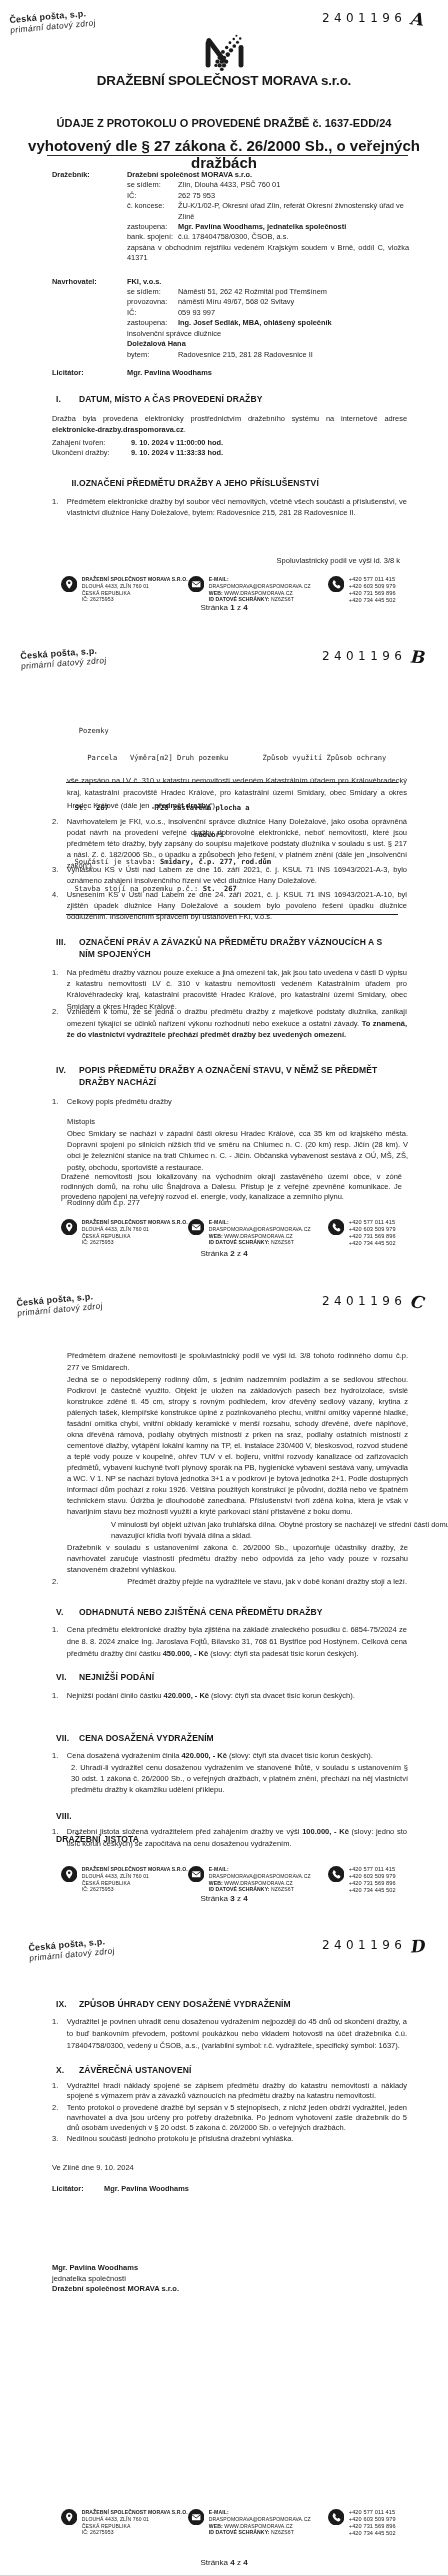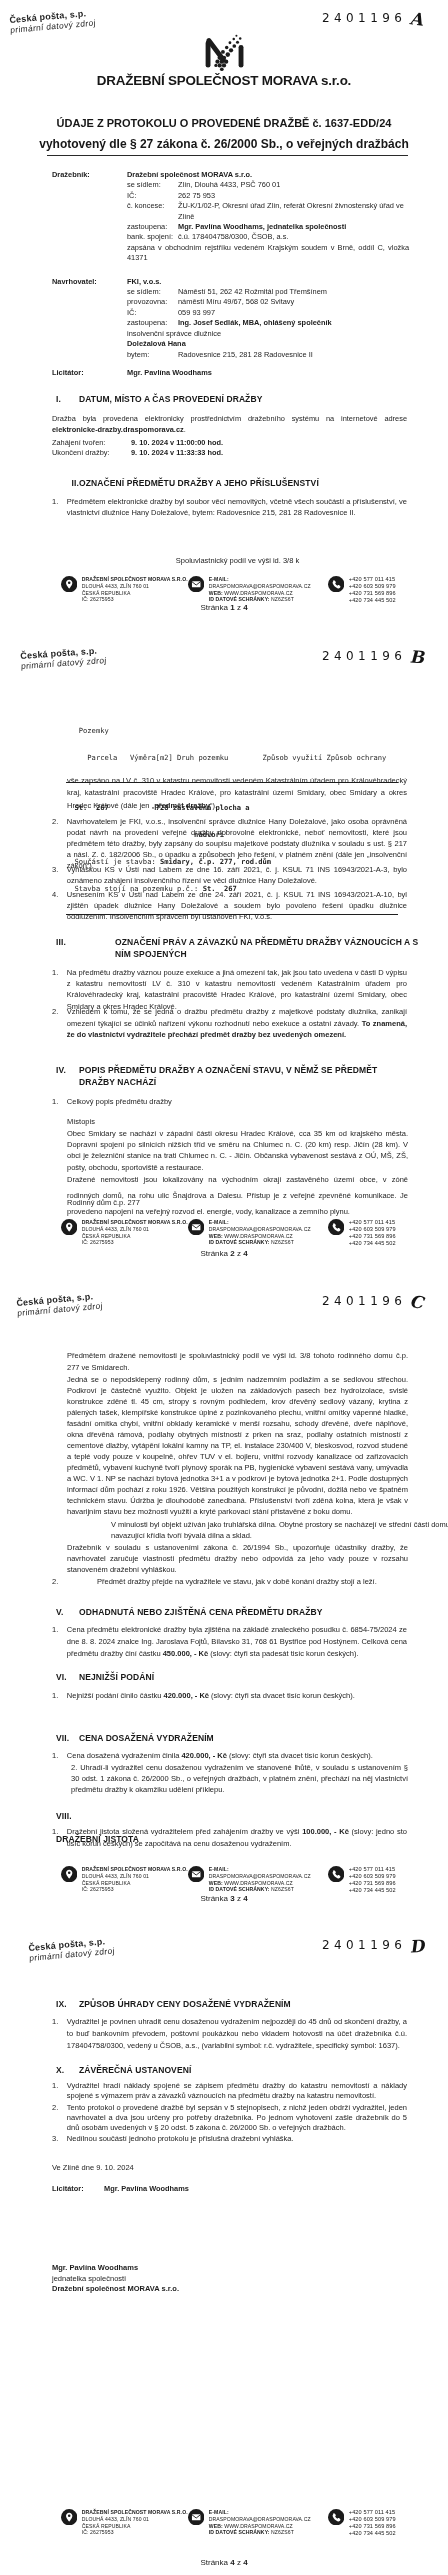--- a/index.html
+++ b/index.html
@@ -12,21 +12,21 @@
   .stamp .s1{font-size:9px;font-weight:700;letter-spacing:0.2px;}
   .stamp .s2{font-size:8.5px;font-weight:400;letter-spacing:0.3px;transform:skewX(-6deg);}
   
   .serial{position:absolute;display:flex;align-items:flex-start;color:#141414;}
   .serial .digits{font-size:12px;font-weight:400;letter-spacing:4.4px;font-family:"DejaVu Sans",sans-serif;}
   .serial .ltr{font-family:"DejaVu Serif",serif;font-style:italic;font-weight:700;font-size:17px;line-height:1;margin-left:4.4px;transform:rotate(7deg);}
   
   .center{left:0;width:448px;text-align:center;}
   .company-name{font-size:13.4px;font-weight:700;letter-spacing:-0.2px;color:#171717;}
   .doc-title{font-size:11px;font-weight:700;color:#171717;}
-  .doc-subtitle{font-size:12px;font-weight:700;color:#171717;}
+  .doc-subtitle{font-size:15px;font-weight:700;color:#171717;}
   .hrule{position:absolute;background:#2a2a2a;}
   
   .fields{position:absolute;left:52px;width:357px;font-size:7.4px;line-height:10.4px;}
   .frow{display:grid;grid-template-columns:75px 51px 1fr;}
   .span23{grid-column:2/4;}
   .gap24{height:13px;}.gap15{height:8.2px;}
   .just{text-align:justify;}
   
   .sec{position:absolute;left:56px;display:flex;font-weight:700;font-size:8.5px;line-height:11.8px;letter-spacing:0.1px;color:#181818;}
   .sec .rn{flex:0 0 23px;}
@@ -202,21 +202,21 @@
   </div>
 
   <div class="sec" style="top:478px;text-align:right;">
     <span class="rn">II.</span>
     <span class="tt">OZNAČENÍ PŘEDMĚTU DRAŽBY A JEHO PŘÍSLUŠENSTVÍ</span>
   </div>
   <div class="item" style="top:496px;line-height:11px;">
     <span class="no">1.</span>
     <span class="tx">Předmětem elektronické dražby byl soubor věcí nemovitých, včetně všech součástí a příslušenství, ve vlastnictví dlužnice Hany Doležalové, bytem: Radovesnice 215, 281 28 Radovesnice II.</span>
   </div>
-  <div class="para" style="left:67px;top:556px;width:341px;text-align:center;">Spoluvlastnický podíl ve výši id. 3/8 k</div>
+  <div class="para" style="left:59px;top:556px;width:341px;text-align:right;">Spoluvlastnický podíl ve výši id. 3/8 k</div>
 
   <div class="foot" style="top:576px;">
     <div class="fcol fc1">
       <span class="ic">
         <svg width="16.4" height="16.4" viewBox="0 0 29 29">
             <circle cx="14.5" cy="14.5" r="14.5" fill="#1b1b1b"></circle>
             <path fill="#fff" d="M14.5 6.5c-3.1 0-5.6 2.5-5.6 5.6 0 4.2 5.6 10.4 5.6 10.4s5.6-6.2 5.6-10.4c0-3.1-2.5-5.6-5.6-5.6zm0 7.8a2.3 2.3 0 1 1 0-4.6 2.3 2.3 0 0 1 0 4.6z"></path>
           </svg>
       </span>
       <div class="ftx">
@@ -291,42 +291,42 @@
     <span class="no">3.</span>
     <span class="tx">Vyhláškou KS v Ústí nad Labem ze dne 16. září 2021, č. j. KSUL 71 INS 16943/2021-A-3, bylo oznámeno zahájení insolvenčního řízení ve věci dlužnice Hany Doležalové.</span>
   </div>
   <div class="item" style="top:889px;line-height:11px;">
     <span class="no">4.</span>
     <span class="tx">Usnesením KS v Ústí nad Labem ze dne 24. září 2021, č. j. KSUL 71 INS 16943/2021-A-10, byl zjištěn úpadek dlužnice Hany Doležalové a soudem bylo povoleno řešení úpadku dlužnice oddlužením. Insolvenčním správcem byl ustanoven FKI, v.o.s.</span>
   </div>
 
   <div class="sec" style="top:937px;">
     <span class="rn">III.</span>
-    <span class="tt" style="max-width:314px;margin-left:36px;">OZNAČENÍ PRÁV A ZÁVAZKŮ NA PŘEDMĚTU DRAŽBY VÁZNOUCÍCH A S NÍM SPOJENÝCH</span>
+    <span class="tt" style="max-width:314px;">OZNAČENÍ PRÁV A ZÁVAZKŮ NA PŘEDMĚTU DRAŽBY VÁZNOUCÍCH A S NÍM SPOJENÝCH</span>
   </div>
   <div class="item" style="top:967px;line-height:11.2px;">
     <span class="no">1.</span>
     <span class="tx">Na předmětu dražby váznou pouze exekuce a jiná omezení tak, jak jsou tato uvedena v části D výpisu z katastru nemovitostí LV č. 310 v katastru nemovitostí vedeném Katastrálním úřadem pro Královéhradecký kraj, katastrální pracoviště Hradec Králové, pro katastrální území Smidary, obec Smidary a okres Hradec Králové.</span>
   </div>
   <div class="item" style="top:1006px;line-height:11.5px;">
     <span class="no">2.</span>
     <span class="tx"><span>Vzhledem k tomu, že se jedná o dražbu předmětu dražby z majetkové podstaty dlužníka, zanikají omezení týkající se účinků nařízení výkonu rozhodnutí nebo exekuce a ostatní závady. </span><span class="b">To znamená, že do vlastnictví vydražitele přechází předmět dražby bez uvedených omezení.</span></span>
   </div>
 
   <div class="sec" style="top:1065px;">
     <span class="rn">IV.</span>
     <span class="tt" style="max-width:312px;">POPIS PŘEDMĚTU DRAŽBY A OZNAČENÍ STAVU, V NĚMŽ SE PŘEDMĚT DRAŽBY NACHÁZÍ</span>
   </div>
   <div class="item" style="top:1097px;">
     <span class="no">1.</span>
     <span class="tx" style="text-align:left;">Celkový popis předmětu dražby</span>
   </div>
   <div class="para" style="left:67px;top:1117px;width:341px;text-align:left;">Místopis</div>
   <div class="para" style="left:67px;top:1128px;width:341px;line-height:11.2px;">Obec Smidary se nachází v západní části okresu Hradec Králové, cca 35 km od krajského města. Dopravní spojení po silnicích nižších tříd ve směru na Chlumec n. C. (20 km) resp. Jičín (28 km). V obci je železniční stanice na trati Chlumec n. C. - Jičín. Občanská vybavenost sestává z OÚ, MŠ, ZŠ, pošty, obchodu, sportoviště a restaurace.</div>
-  <div class="para" style="left:67px;top:1172px;width:341px;line-height:16px;">Dražené nemovitosti jsou lokalizovány na východním okraji zastavěného území obce, v zóně rodinných domů, na rohu ulic Šnajdrova a Dalesu. Přístup je z veřejné zpevněné komunikace. Je provedeno napojení na veřejný rozvod el. energie, vody, kanalizace a zemního plynu.</div>
+  <div class="para" style="left:61px;top:1172px;width:341px;line-height:10px;">Dražené nemovitosti jsou lokalizovány na východním okraji zastavěného území obce, v zóně rodinných domů, na rohu ulic Šnajdrova a Dalesu. Přístup je z veřejné zpevněné komunikace. Je provedeno napojení na veřejný rozvod el. energie, vody, kanalizace a zemního plynu.</div>
   <div class="para" style="left:67px;top:1198px;width:341px;text-align:left;">Rodinný dům č.p. 277</div>
 
   <div class="foot" style="top:1219px;">
     <div class="fcol fc1">
       <span class="ic">
         <svg width="16.4" height="16.4" viewBox="0 0 29 29">
             <circle cx="14.5" cy="14.5" r="14.5" fill="#1b1b1b"></circle>
             <path fill="#fff" d="M14.5 6.5c-3.1 0-5.6 2.5-5.6 5.6 0 4.2 5.6 10.4 5.6 10.4s5.6-6.2 5.6-10.4c0-3.1-2.5-5.6-5.6-5.6zm0 7.8a2.3 2.3 0 1 1 0-4.6 2.3 2.3 0 0 1 0 4.6z"></path>
           </svg>
       </span>
@@ -375,24 +375,24 @@
     <div class="s2">primární datový zdroj</div>
   </div>
   <div class="serial" style="left:322px;top:1294px;">
     <span class="digits">2401196</span>
     <span class="ltr" style="transform:rotate(12deg);">C</span>
   </div>
 
   <div class="para" style="left:67px;top:1350px;width:341px;line-height:12px;">Předmětem dražené nemovitosti je spoluvlastnický podíl ve výši id. 3/8 tohoto rodinného domu č.p. 277 ve Smidarech.</div>
   <div class="para" style="left:67px;top:1374px;width:341px;line-height:11px;">Jedná se o nepodsklepený rodinný dům, s jedním nadzemním podlažím a se sedlovou střechou. Podkroví je částečně využito. Objekt je uložen na základových pasech bez hydroizolace, svislé konstrukce zděné tl. 45 cm, stropy s rovným podhledem, krov dřevěný sedlový vázaný, krytina z pálených tašek, klempířské konstrukce úplné z pozinkovaného plechu, vnitřní omítky vápenné hladké, fasádní omítka chybí, vnitřní obklady keramické v menší rozsahu, schody dřevěné, dveře náplňové, okna dřevěná rámová, podlahy obytných místností z prken na sraz, podlahy ostatních místností z cementové dlažby, vytápění lokální kamny na TP, el. instalace 230/400 V, bleskosvod, rozvod studené a teplé vody pouze v koupelně, ohřev TUV v el. bojleru, vnitřní rozvody kanalizace od zařizovacích předmětů, vybavení kuchyně tvoří plynový sporák na PB, hygienické vybavení sestává vany, umývadla a WC. V 1. NP se nachází bytová jednotka 3+1 a v podkroví je bytová jednotka 2+1. Podle dostupných informací dům pochází z roku 1926. Většina použitých konstrukcí je původní, dožilá nebo ve špatném technickém stavu. Údržba je dlouhodobě zanedbaná. Příslušenství tvoří zděná kolna, která je však v havarijním stavu bez možnosti využití a kryté parkovací stání přistavěné z boku domu.</div>
   <div class="para" style="left:67px;top:1519px;width:341px;line-height:11px;margin-left:44px;">V minulosti byl objekt užíván jako truhlářská dílna. Obytné prostory se nacházejí ve střední části domu, navazující křídla tvoří bývalá dílna a sklad.</div>
-  <div class="para" style="left:67px;top:1542px;width:341px;line-height:11px;">Dražebník v souladu s ustanoveními zákona č. 26/1994 Sb., upozorňuje účastníky dražby, že navrhovatel zaručuje vlastnosti předmětu dražby nebo odpovídá za jeho vady pouze v rozsahu stanoveném dražební vyhláškou.</div>
+  <div class="para" style="left:67px;top:1542px;width:341px;line-height:11px;">Dražebník v souladu s ustanoveními zákona č. 26/2000 Sb., upozorňuje účastníky dražby, že navrhovatel zaručuje vlastnosti předmětu dražby nebo odpovídá za jeho vady pouze v rozsahu stanoveném dražební vyhláškou.</div>
   <div class="item" style="top:1577px;">
     <span class="no">2.</span>
-    <span class="tx" style="text-align:center;">Předmět dražby přejde na vydražitele ve stavu, jak v době konání dražby stojí a leží.</span>
+    <span class="tx" style="text-align:right;">Předmět dražby přejde na vydražitele ve stavu, jak v době konání dražby stojí a leží.</span>
   </div>
 
   <div class="sec" style="top:1607px;">
     <span class="rn">V.</span>
     <span class="tt">ODHADNUTÁ NEBO ZJIŠTĚNÁ CENA PŘEDMĚTU DRAŽBY</span>
   </div>
   <div class="item" style="top:1624px;line-height:12px;">
     <span class="no">1.</span>
     <span class="tx"><span>Cena předmětu elektronické dražby byla zjištěna na základě znaleckého posudku č. 6854-75/2024 ze dne 8. 8. 2024 znalce Ing. Jaroslava Fojtů, Bílavsko 31, 768 61 Bystřice pod Hostýnem. Celková cena předmětu dražby činí částku </span><span class="b">450.000, - Kč</span><span> (slovy: čtyři sta padesát tisíc korun českých).</span></span>
   </div>

